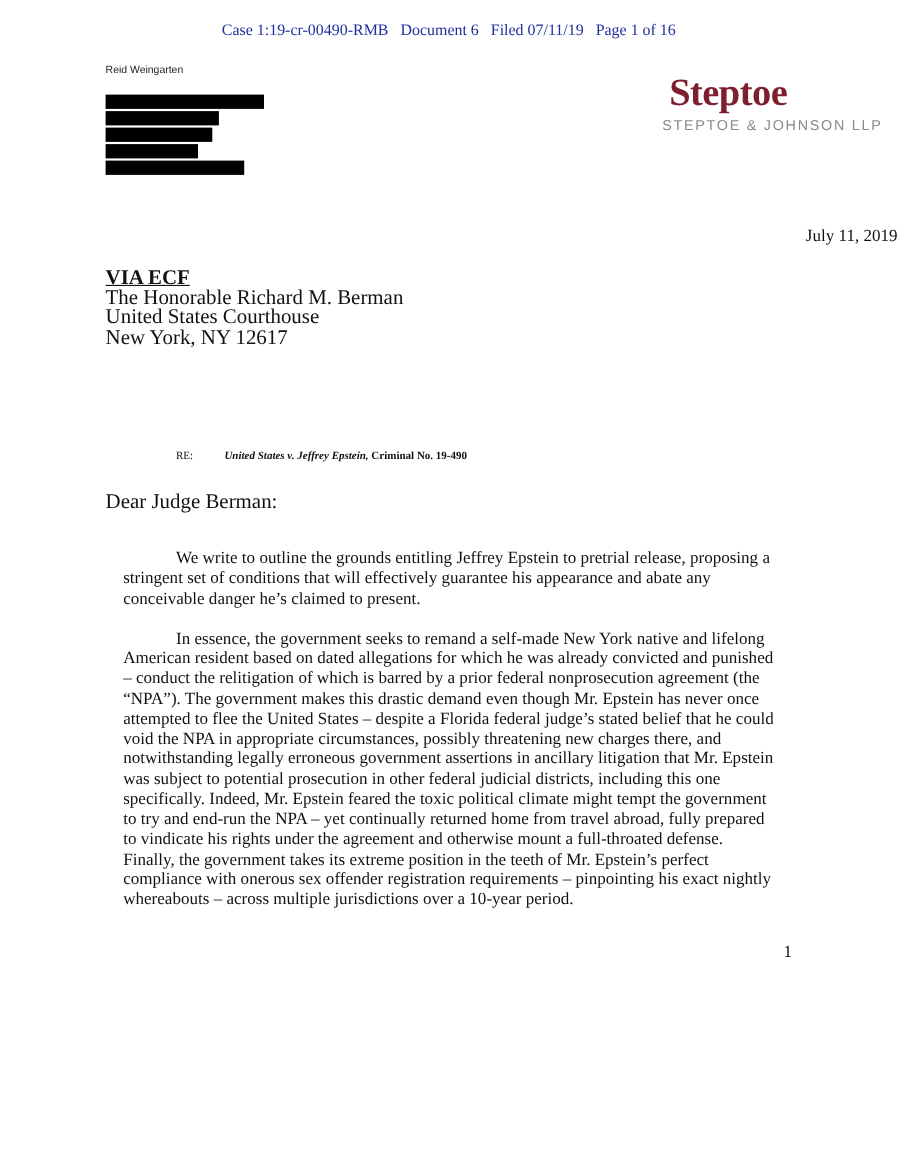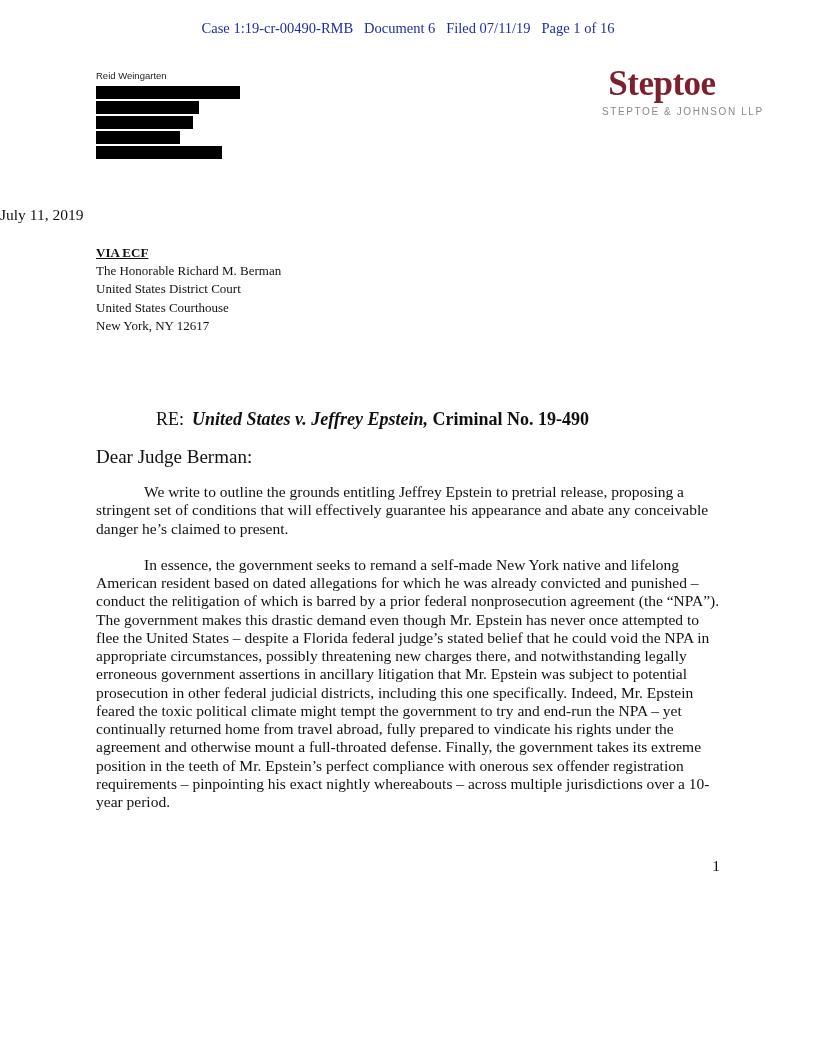--- a/index.html
+++ b/index.html
@@ -28,21 +28,21 @@
     font-size: 14.5px;
     color: var(--stamp-blue, #1f2e9e);
     white-space: pre;
     font-family: "Liberation Serif", serif;
   }
 
   
   .attorney {
     position: absolute;
     left: 96px;
-    top: 70px;
+    top: 58px;
     font-family: "Liberation Sans", sans-serif;
     font-size: 9.5px;
     color: #222222;
   }
   .redactions {
     position: absolute;
     left: 96px;
     top: 86px;
   }
   .redaction-bar {
@@ -61,52 +61,51 @@
     font-family: "Liberation Serif", serif;
     font-weight: 700;
     font-size: 35px;
     line-height: 1;
     letter-spacing: -0.5px;
     color: var(--logo-red, #7e1f2d);
   }
   .logo-tag {
     margin-top: 5px;
     font-family: "Liberation Sans", sans-serif;
-    font-size: 10px;
+    font-size: 13px;
     letter-spacing: 1.6px;
     color: #8a8a8a;
     white-space: nowrap;
   }
 
   
   .date {
     position: absolute;
     top: 206px;
     left: 0;
     width: 100%;
-    text-align: left;
+    text-align: right;
     font-size: 15.5px;
   }
   .address {
     position: absolute;
     left: 96px;
     top: 244px;
-    font-size: 13px;
+    font-size: 19px;
     line-height: 18.2px;
   }
   .via {
     font-weight: 700;
     text-decoration: underline;
   }
   .re-line {
     position: absolute;
-    left: 148px;
+    left: 160px;
     top: 409px;
-    font-size: 18px;
-    text-align: center;
+    font-size: 10px;
   }
   .re-label {
     display: inline-block;
     width: 44px;
     font-weight: 400;
   }
   .re-case {
     font-weight: 700;
     font-style: italic;
   }
@@ -122,21 +121,21 @@
   .body-text {
     position: absolute;
     left: 96px;
     top: 483px;
     width: 624px;
     font-size: 15.5px;
     line-height: 18.25px;
     text-align: left;
   }
   .para {
-    margin: 0;
+    margin: 16px;
     text-indent: 48px;
   }
   .para + .para {
     margin-top: 18px;
   }
   .page-number {
     position: absolute;
     right: 96px;
     top: 857px;
     font-size: 15.5px;
@@ -162,21 +161,20 @@
   <div class="logo-block">
     <div class="logo-word">Steptoe</div>
     <div class="logo-tag">STEPTOE &amp; JOHNSON LLP</div>
   </div>
 
   <div class="date">July 11, 2019</div>
 
   <div class="address">
     <div class="via">VIA ECF</div>
     <div>The Honorable Richard M. Berman</div>
-    <div>United States District Court</div>
     <div>United States Courthouse</div>
     <div>New York, NY 12617</div>
   </div>
 
   <div class="re-line">
     <span class="re-label">RE:</span><span class="re-case">United States v. Jeffrey Epstein,</span>
     <span class="re-num">Criminal No. 19-490</span>
   </div>
 
   <div class="salutation">Dear Judge Berman:</div>

